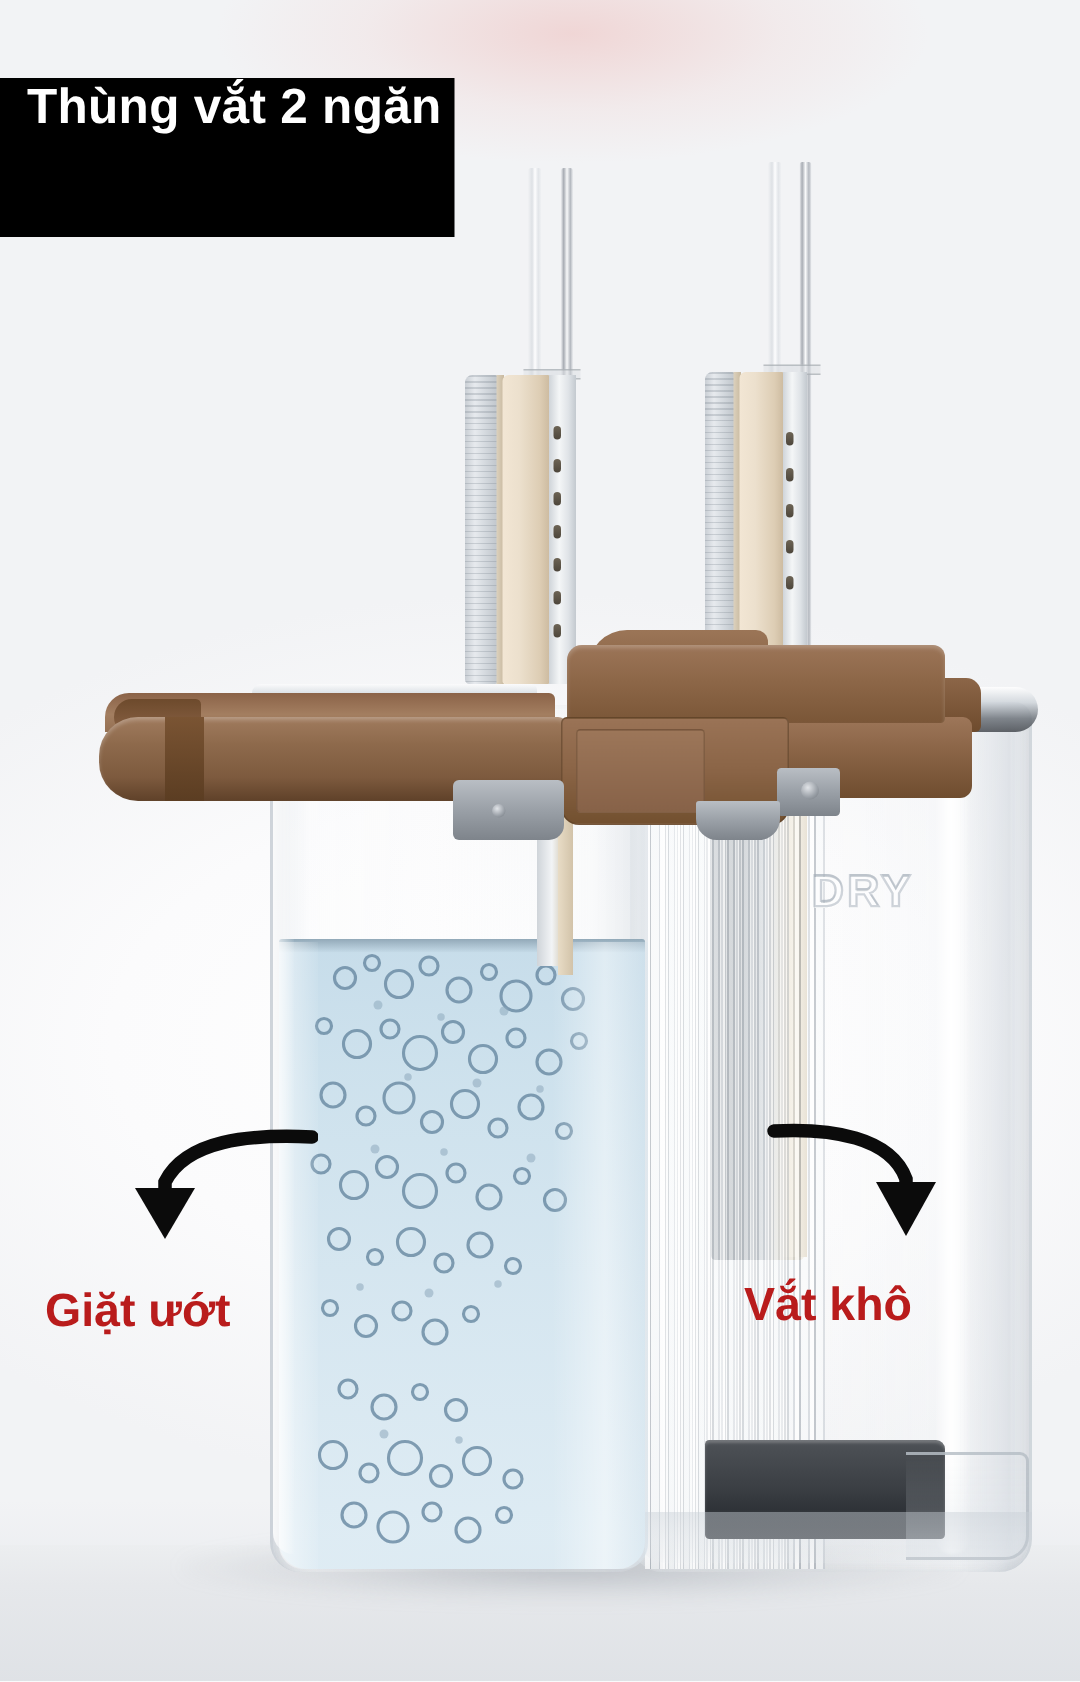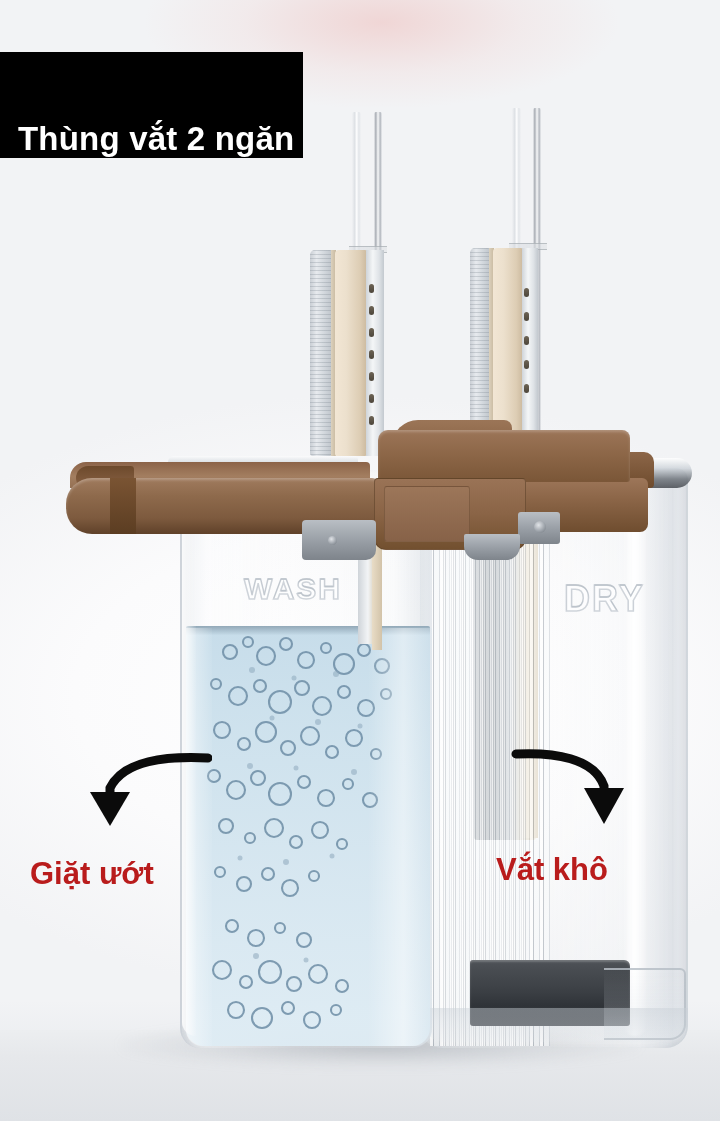--- a/index.html
+++ b/index.html
@@ -35,21 +35,21 @@
     position: absolute; left: 120px; top: 1022px; width: 520px; height: 46px;
     background: radial-gradient(ellipse at 50% 50%, rgba(120,128,138,0.40) 0%, rgba(150,157,166,0.18) 45%, rgba(255,255,255,0) 75%);
     filter: blur(5px);
   }
 
   
   .banner {
     position: absolute; left: 0; top: 52px;
     width: 303px; height: 106px;
     background: #000000;
-    display: flex; align-items: flex-end;
+    display: flex; align-items: flex-start;
   }
   .banner-text {
     color: #ffffff;
     font-size: 33px;
     font-weight: bold;
     letter-spacing: 0.2px;
     padding-left: 18px;
     white-space: nowrap;
   }
 
@@ -364,21 +364,21 @@
   <div style="position:absolute; left:522px; top:540px; width:16px; height:298px;
               background:linear-gradient(to right,#e8dcc6,#f3ead9,#d9cab0);"></div>
 
   <div class="ribs" style="left:430px; top:534px; width:120px; height:512px; opacity:0.85;"></div>
   <div class="ribs" style="left:442px; top:534px; width:84px; height:512px; opacity:0.55;"></div>
 
   <div class="dry-tray"></div>
   <div class="dry-tray-lip"></div>
   <div class="dry-base-shade"></div>
 
-  <div class="emboss" style="left:564px; top:578px; font-size:36px;">DRY</div>
+  <div class="emboss" style="left:541px; top:578px; font-size:30px;">DRY</div>
 
   <div class="bucket-left"></div>
 
   <div class="water">
 
     <svg width="244" height="420" viewBox="0 0 244 420" style="position:absolute;inset:0;">
       <g fill="none" stroke="#6e8ea6" stroke-width="2.1" opacity="0.85">
         <circle cx="44" cy="26" r="7"></circle>
           <circle cx="62" cy="16" r="5"></circle>
           <circle cx="80" cy="30" r="9"></circle>
@@ -454,21 +454,20 @@
           <circle cx="100" cy="236" r="3"></circle>
           <circle cx="146" cy="230" r="2.5"></circle>
         <circle cx="70" cy="330" r="3"></circle>
           <circle cx="120" cy="334" r="2.5"></circle>
       </g>
     </svg>
   </div>
   <div class="water-sheen"></div>
   <div class="water-left-gloss"></div>
 
-  <div class="emboss" style="left:244px; top:572px; font-size:30px;">WASH</div>
 
   <div style="position:absolute; left:358px; top:534px; width:22px; height:110px;
               background:linear-gradient(to right,#cfd4d9,#f2f4f6 45%,#d3cbb8 80%,#c2b79e);"></div>
   <div style="position:absolute; left:372px; top:534px; width:10px; height:116px;
               background:linear-gradient(to right,#e8dcc6,#d2c3a9);"></div>
 
   <div style="position:absolute; left:182px; top:476px; width:14px; height:560px;
               background:linear-gradient(to right, rgba(255,255,255,0.85), rgba(255,255,255,0.05));
               border-radius:0 0 0 18px;"></div>
 

